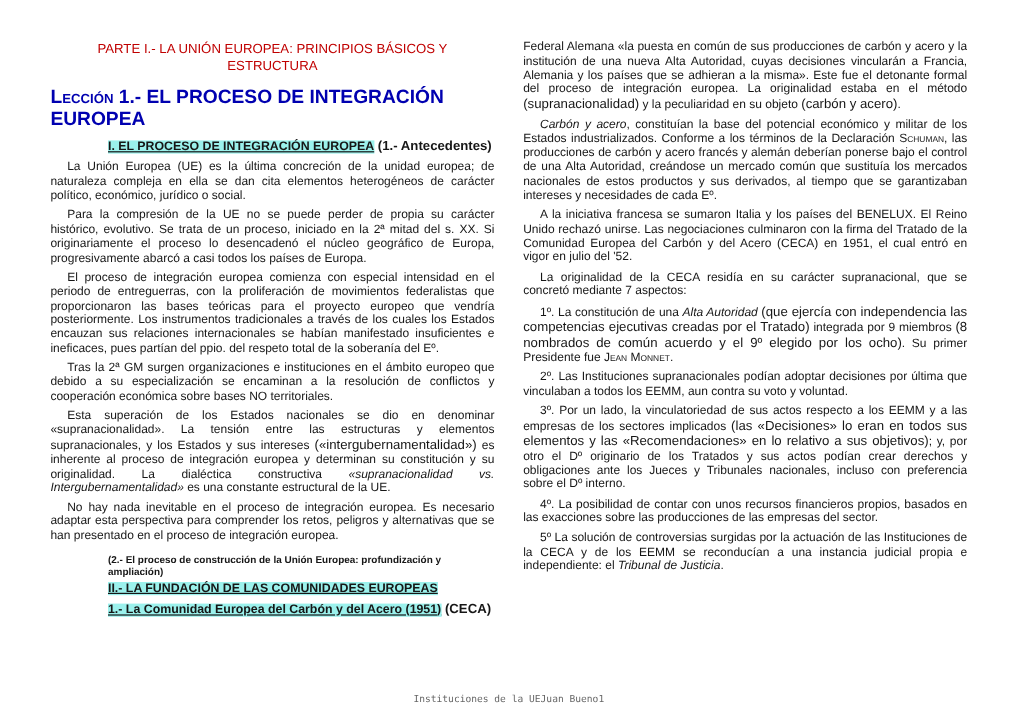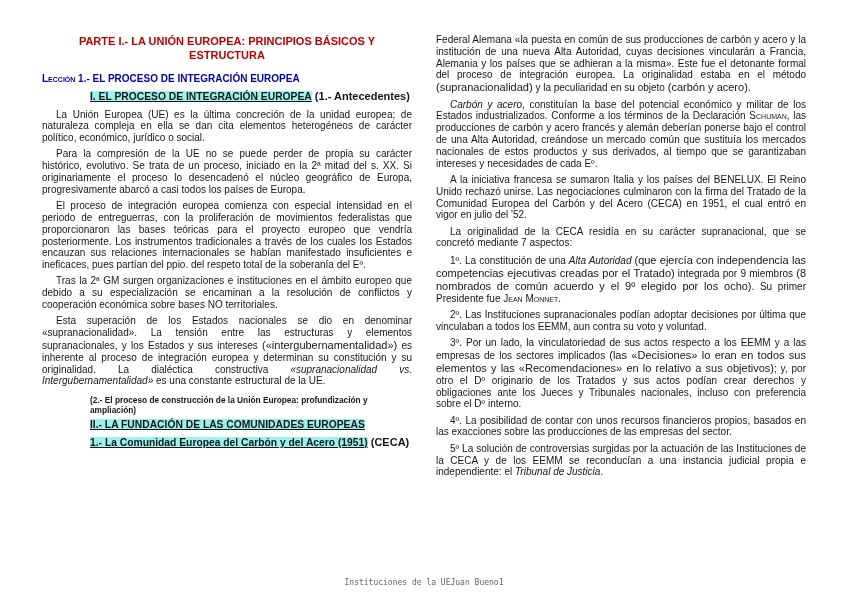--- a/index.html
+++ b/index.html
@@ -26,30 +26,30 @@
   .col {
     flex: 1;
     font-size: 10px;
     line-height: 1.18;
     color: #161616;
     min-width: 0;
   }
   .block { margin: 0 0 4.5px 0; }
   .block.title {
     color: var(--c-title, #c00000);
-    font-weight: bold;
+    font-weight: normal;
     text-align: center;
     font-size: 11px;
     line-height: 1.3;
     margin-bottom: 10px;
   }
   .block.lesson {
     color: var(--c-lesson, #0000b0);
     font-weight: bold;
-    font-size: 10px;
+    font-size: 16px;
     margin-bottom: 6px;
   }
   .block.heading {
     font-weight: bold;
     font-size: 10.3px;
     margin-bottom: 5px;
     padding-left: 48px;
   }
   .block.para, .block.para-noindent {
     text-align: justify;
@@ -89,20 +89,21 @@
           <span class="seg-line">PARTE I.- LA UNIÓN EUROPEA: PRINCIPIOS BÁSICOS Y</span>
           <span class="seg-line">ESTRUCTURA</span>
         </div>
         <div class="block lesson"><span class="seg-sc">Lección 1.- </span><span class="seg-n">EL PROCESO DE INTEGRACIÓN EUROPEA</span></div>
         <div class="block heading"><span class="seg-hl">I. EL PROCESO DE INTEGRACIÓN EUROPEA</span><span class="seg-small"> (1.- Antecedentes)</span></div>
         <div class="block para"><span class="seg-n">La Unión Europea (UE) es la última concreción de la unidad europea; de naturaleza compleja en ella se dan cita elementos heterogéneos de carácter político, económico, jurídico o social.</span></div>
         <div class="block para"><span class="seg-n">Para la compresión de la UE no se puede perder de propia su carácter histórico, evolutivo. Se trata de un proceso, iniciado en la 2ª mitad del s. XX. Si originariamente el proceso lo desencadenó el núcleo geográfico de Europa, progresivamente abarcó a casi todos los países de Europa.</span></div>
         <div class="block para"><span class="seg-n">El proceso de integración europea comienza con especial intensidad en el periodo de entreguerras, con la proliferación de movimientos federalistas que proporcionaron las bases teóricas para el proyecto europeo que vendría posteriormente. Los instrumentos tradicionales a través de los cuales los Estados encauzan sus relaciones internacionales se habían manifestado insuficientes e ineficaces, pues partían del ppio. del respeto total de la soberanía del Eº.</span></div>
         <div class="block para"><span class="seg-n">Tras la 2ª GM surgen organizaciones e instituciones en el ámbito europeo que debido a su especialización se encaminan a la resolución de conflictos y cooperación económica sobre bases NO territoriales.</span></div>
         <div class="block para"><span class="seg-n">Esta superación de los Estados nacionales se dio en denominar «supranacionalidad». La tensión entre las estructuras y elementos supranacionales, y los Estados y sus intereses </span><span class="seg-small">(«intergubernamentalidad»)</span><span class="seg-n"> es inherente al proceso de integración europea y determinan su constitución y su originalidad. La dialéctica constructiva </span><span class="seg-i">«supranacionalidad vs. Intergubernamentalidad»</span><span class="seg-n"> es una constante estructural de la UE.</span></div>
+        <div class="block para"><span class="seg-n">No hay nada inevitable en el proceso de integración europea. Es necesario adaptar esta perspectiva para comprender los retos, peligros y alternativas que se han presentado en el proceso de integración europea.</span></div>
         <div class="block note"><span class="seg-n">(2.- El proceso de construcción de la Unión Europea: profundización y ampliación)</span></div>
         <div class="block heading"><span class="seg-hl">II.- LA FUNDACIÓN DE LAS COMUNIDADES EUROPEAS</span></div>
         <div class="block heading"><span class="seg-hl">1.- La Comunidad Europea del Carbón y del Acero (1951)</span><span class="seg-small"> (CECA)</span></div>
       </div>
     <div class="col">
         <div class="block para-noindent"><span class="seg-n">Federal Alemana «la puesta en común de sus producciones de carbón y acero y la institución de una nueva Alta Autoridad, cuyas decisiones vincularán a Francia, Alemania y los países que se adhieran a la misma». Este fue el detonante formal del proceso de integración europea. La originalidad estaba en el método </span><span class="seg-small">(supranacionalidad)</span><span class="seg-n"> y la peculiaridad en su objeto </span><span class="seg-small">(carbón y acero)</span><span class="seg-n">.</span></div>
         <div class="block para"><span class="seg-i">Carbón y acero</span><span class="seg-n">, constituían la base del potencial económico y militar de los Estados industrializados. Conforme a los términos de la Declaración </span><span class="seg-sc">Schuman</span><span class="seg-n">, las producciones de carbón y acero francés y alemán deberían ponerse bajo el control de una Alta Autoridad, creándose un mercado común que sustituía los mercados nacionales de estos productos y sus derivados, al tiempo que se garantizaban intereses y necesidades de cada Eº.</span></div>
         <div class="block para"><span class="seg-n">A la iniciativa francesa se sumaron Italia y los países del BENELUX. El Reino Unido rechazó unirse. Las negociaciones culminaron con la firma del Tratado de la Comunidad Europea del Carbón y del Acero (CECA) en 1951, el cual entró en vigor en julio del '52.</span></div>
         <div class="block para"><span class="seg-n">La originalidad de la CECA residía en su carácter supranacional, que se concretó mediante 7 aspectos:</span></div>
         <div class="block para"><span class="seg-n">1º. La constitución de una </span><span class="seg-i">Alta Autoridad</span><span class="seg-n"> </span><span class="seg-small">(que ejercía con independencia las competencias ejecutivas creadas por el Tratado)</span><span class="seg-n"> integrada por 9 miembros </span><span class="seg-small">(8 nombrados de común acuerdo y el 9º elegido por los ocho)</span><span class="seg-n">. Su primer Presidente fue </span><span class="seg-sc">Jean Monnet</span><span class="seg-n">.</span></div>

